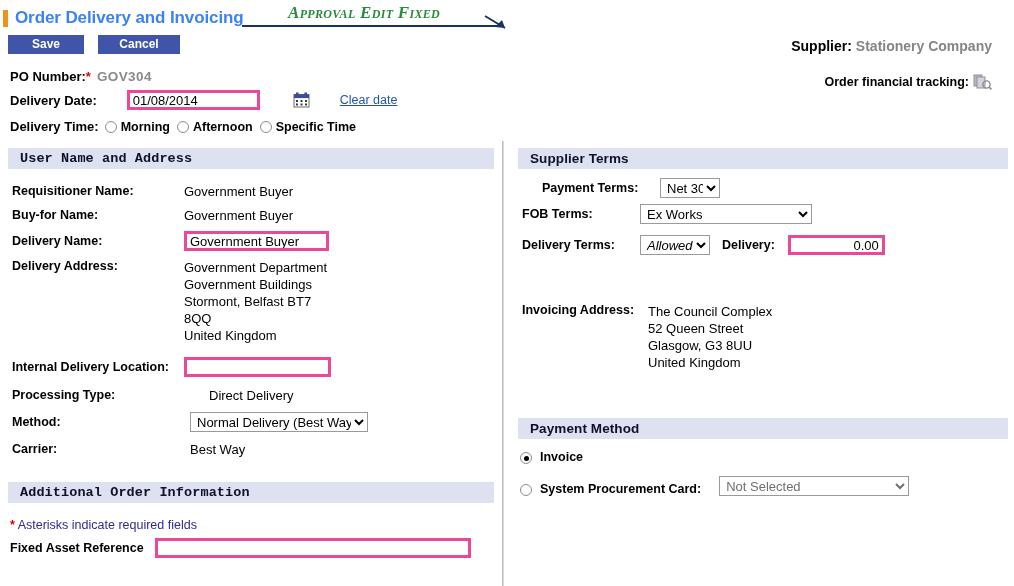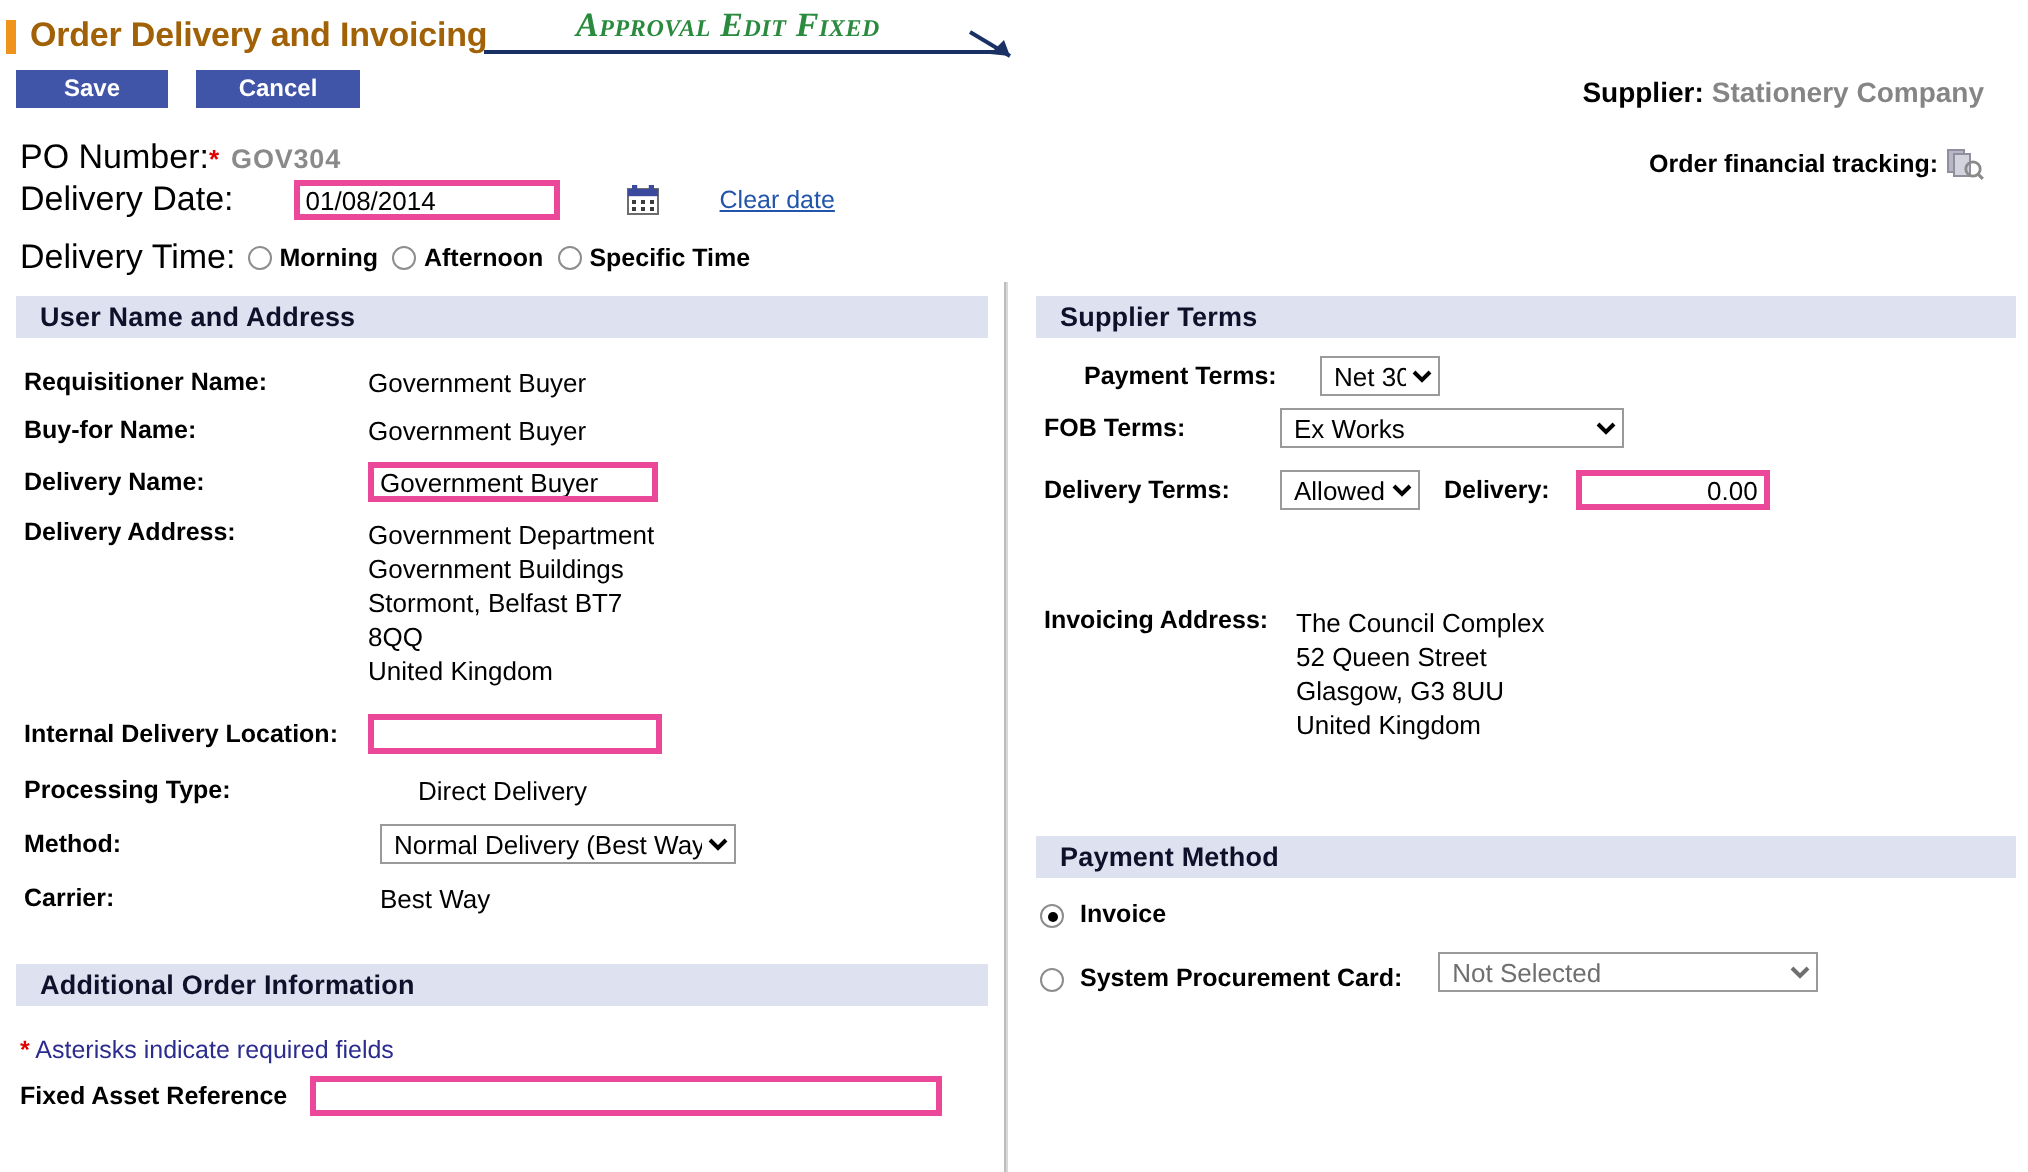--- a/index.html
+++ b/index.html
@@ -29,21 +29,21 @@
     width: 5px;
     height: 17px;
     background: #f0931d;
     margin-left: 3px;
     margin-right: 7px;
   }
   .page-title {
     font-size: 17px;
     font-weight: bold;
     letter-spacing: -0.1px;
-    color: #a16207;
+    color: #3b82f6;
     white-space: nowrap;
   }
 
   .annot {
     position: absolute;
     left: 278px; top: 3px;
     width: 230px; height: 28px;
   }
   .annot-text {
     position: absolute;
@@ -107,22 +107,22 @@
     white-space: nowrap;
     font-size: 12.5px;
     font-weight: bold;
     display: flex;
     align-items: center;
     gap: 4px;
   }
 
   
   .f-label {
-    font-weight: normal;
-    font-size: 17px;
+    font-weight: bold;
+    font-size: 13px;
     white-space: nowrap;
   }
   .req-star { color: #e00000; font-weight: bold; font-size: 13px; }
 
   .po-row { position: absolute; left: 10px; top: 69px; display: flex; align-items: baseline; }
   .po-value { color: #8a8a8a; font-weight: bold; font-size: 13.5px; margin-left: 6px; letter-spacing: 0.4px; }
 
   .date-row { position: absolute; left: 10px; top: 90px; display: flex; align-items: center; gap: 24px; }
   .date-row .f-label { margin-right: 6px; }
 
@@ -192,21 +192,21 @@
     background: #dde1f0;
     height: 21px;
     line-height: 21px;
     font-weight: bold;
     font-size: 13.5px;
     padding-left: 12px;
     color: #10102a;
     letter-spacing: 0.1px;
     box-sizing: border-box;
   }
-  .sec-head.l { margin: 0 2px 15px 8px; }
+  .sec-head.l { margin: 0 2px 15px 8px; font-family: Liberation Mono, monospace; }
   .sec-head.r { margin: 0 6px 0 8px; }
 
   .row {
     display: flex;
     align-items: flex-start;
     padding-left: 12px;
   }
   .row .lbl {
     font-weight: bold;
     font-size: 12.5px;
@@ -409,21 +409,21 @@
 
     <div class="row" style="margin-top:6px;align-items:center;">
       <span class="lbl" style="width:118px;">FOB Terms:</span>
       <select class="sel" style="width:172px;">
         <option>Ex Works</option>
       </select>
     </div>
 
     <div class="row" style="margin-top:11px;align-items:center;">
       <span class="lbl" style="width:118px;">Delivery Terms:</span>
-      <select class="sel" style="width:70px;">
+      <select class="sel" style="width:70px;font-style:italic;">
         <option>Allowed</option>
       </select>
       <span class="lbl" style="margin-left:12px;">Delivery:</span>
       <input class="txt money" style="width: 97px; height: 20px; margin-left: 13px;" value="0.00">
     </div>
 
     <div class="row" style="margin-top:48px;">
       <span class="lbl" style="width:126px;">Invoicing Address:</span>
       <span class="val addr-lines">
         <span>The Council Complex</span><br>

